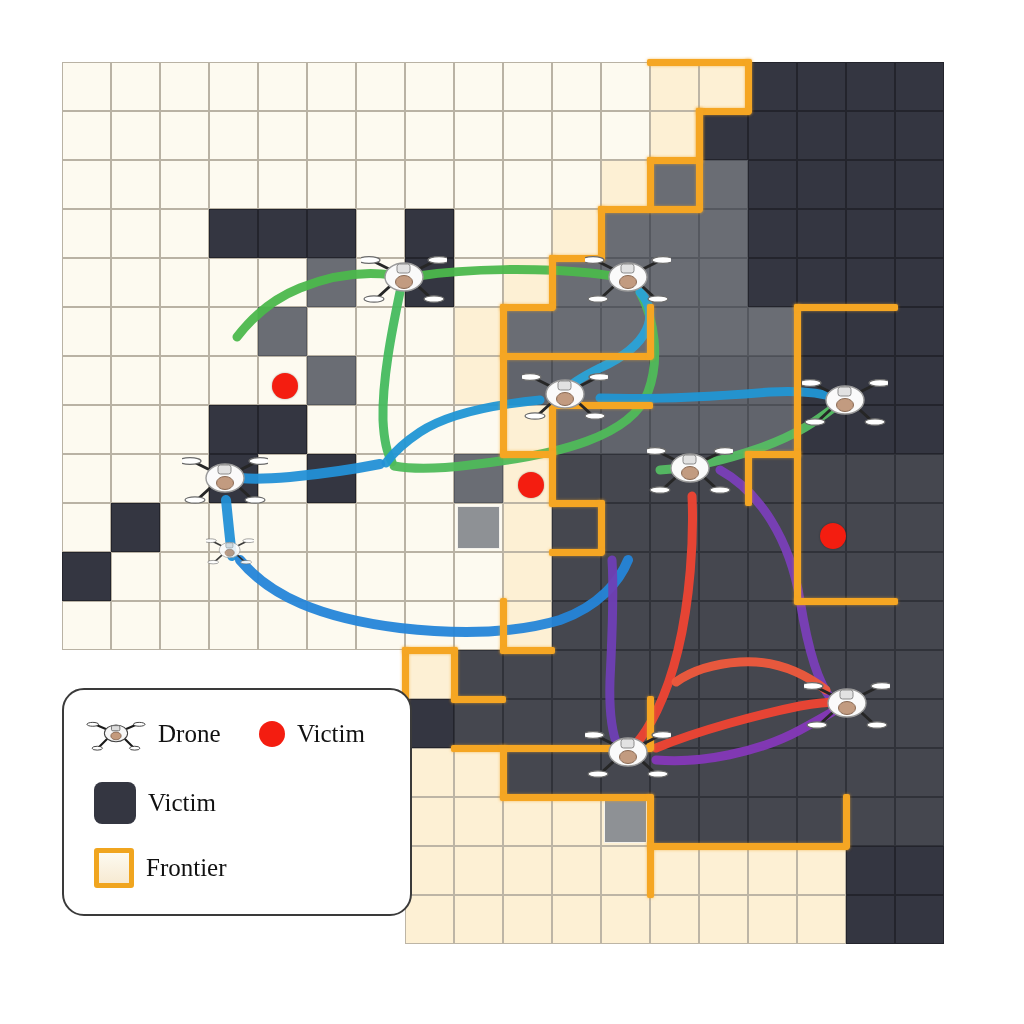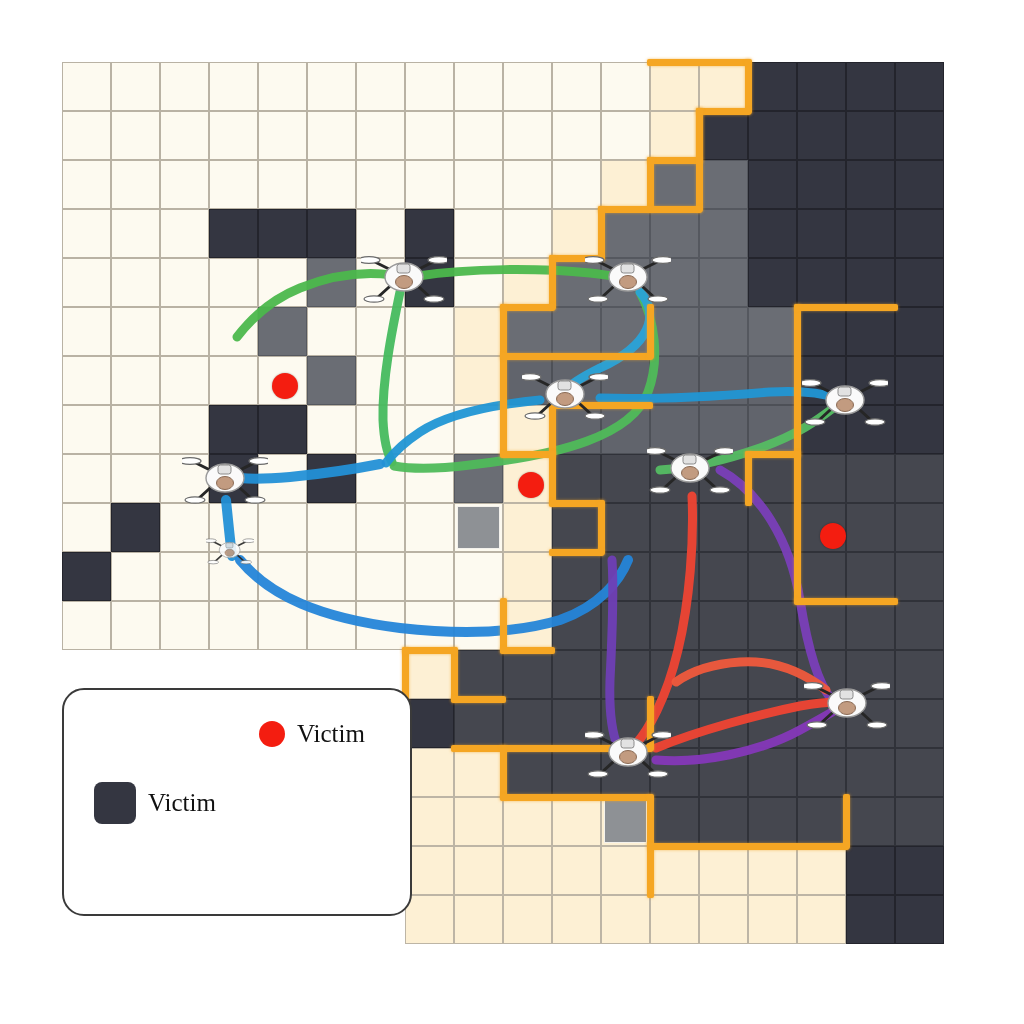--- a/index.html
+++ b/index.html
@@ -548,28 +548,52 @@
           <ellipse cx="13" cy="53" rx="10" ry="3.2" fill="#ffffff" stroke="#6a6a6a" stroke-width="1.2"></ellipse>
           <ellipse cx="73" cy="53" rx="10" ry="3.2" fill="#ffffff" stroke="#6a6a6a" stroke-width="1.2"></ellipse>
           <ellipse cx="43" cy="31" rx="19" ry="14" fill="#fafafa" stroke="#9a9a9a" stroke-width="1.4"></ellipse>
           <ellipse cx="43" cy="36" rx="8.5" ry="6.5" fill="#c29b80" stroke="#8a6a54" stroke-width="1"></ellipse>
           <rect x="36" y="18" width="13" height="9" rx="2.5" fill="#e2e2e2" stroke="#8a8a8a" stroke-width="1"></rect>
         </svg></div>
     </div>
 
   <div id="legend">
 
+    <div class="lg-row" style="left:22px;top:24px;">
+      <span class="sw-drone">
+        <svg viewBox="0 0 86 62" width="60" height="40">
+          <g stroke="#1a1a1a" stroke-width="3.2" fill="none" stroke-linecap="round">
+            <line x1="16" y1="52" x2="38" y2="30"></line>
+              <line x1="70" y1="52" x2="48" y2="30"></line>
+            <line x1="10" y1="16" x2="38" y2="28"></line>
+              <line x1="76" y1="16" x2="48" y2="28"></line>
+          </g>
+          <ellipse cx="7" cy="16" rx="9" ry="3" fill="#fff" stroke="#333" stroke-width="1.4"></ellipse>
+          <ellipse cx="79" cy="16" rx="9" ry="3" fill="#fff" stroke="#333" stroke-width="1.4"></ellipse>
+          <ellipse cx="14" cy="53" rx="8" ry="3" fill="#fff" stroke="#333" stroke-width="1.4"></ellipse>
+          <ellipse cx="72" cy="53" rx="8" ry="3" fill="#fff" stroke="#333" stroke-width="1.4"></ellipse>
+          <ellipse cx="43" cy="30" rx="18" ry="13" fill="#f7f7f7" stroke="#444" stroke-width="1.6"></ellipse>
+          <ellipse cx="43" cy="34" rx="8" ry="6" fill="#c49a7c" stroke="#7a5a46" stroke-width="1.2"></ellipse>
+          <rect x="36" y="18" width="13" height="8" rx="2" fill="#ddd" stroke="#555" stroke-width="1.2"></rect>
+        </svg>
+      </span>
+      <span class="lg-label">Drone</span>
+    </div>
 
     <div class="lg-row" style="left:195px;top:30px;">
       <span class="sw-victimdot"></span>
       <span class="lg-label">Victim</span>
     </div>
 
     <div class="lg-row" style="left:30px;top:92px;">
       <span class="sw-victimblock"></span>
       <span class="lg-label">Victim</span>
     </div>
 
 
+    <div class="lg-row" style="left:30px;top:158px;">
+      <span class="sw-frontier"></span>
+      <span class="lg-label">Frontier</span>
+    </div>
 
   </div>
 
 </div>
 
 </body></html>

